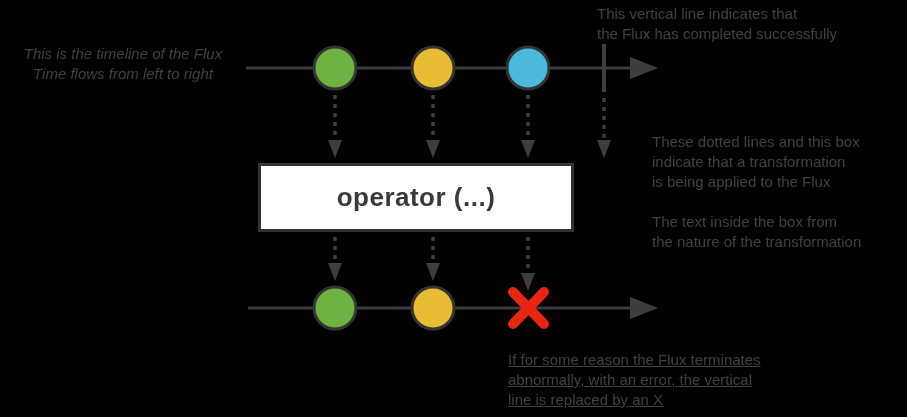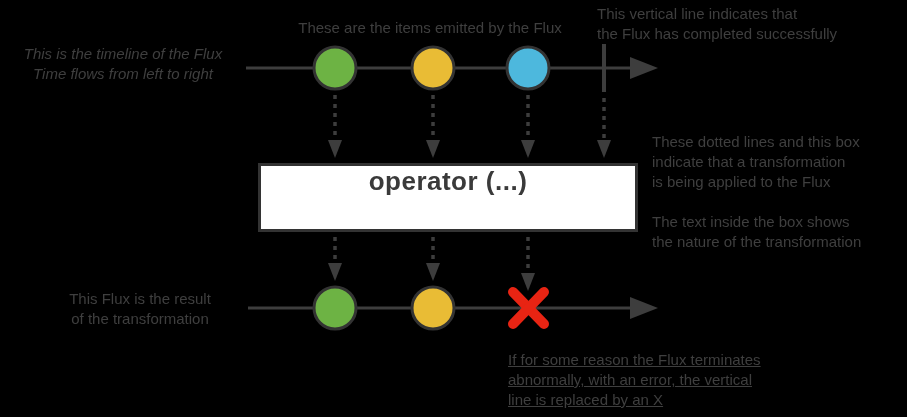--- a/index.html
+++ b/index.html
@@ -27,26 +27,26 @@
   .dotted { stroke: var(--line, #3d3d3d); stroke-width: 3.5; stroke-dasharray: 4 5; fill: none; }
   .marble { stroke: var(--marble_stroke, #333); stroke-width: 3; }
   .m-green  { fill: var(--marble_green, #6db344); }
   .m-yellow { fill: var(--marble_yellow, #e9bc35); }
   .m-blue   { fill: var(--marble_blue, #4db8dd); }
   .error-x { stroke: var(--error_red, #e82413); stroke-width: 10; stroke-linecap: round; }
 
   #operator-box {
     position: absolute;
     left: 258px; top: 163px;
-    width: 380px; height: 69px;
+    width: 316px; height: 69px;
     box-sizing: border-box;
     background: var(--box_fill, #fff);
     border: 3px solid var(--box_border, #333);
     display: flex;
-    align-items: flex-start;
+    align-items: center;
     justify-content: center;
   }
   #operator-box .label {
     color: var(--operator_text, #3a3a3a);
     font-size: 26px;
     font-weight: bold;
     letter-spacing: 0.5px;
   }
 </style>
 </head>
@@ -97,32 +97,29 @@
     </g>
   </svg>
 
   <div id="operator-box">
     <span class="label">operator (...)</span>
   </div>
 
   <div class="note center" style="left:6px; top:44px; width:234px;font-style:italic;">This is the timeline of the Flux
 Time flows from left to right</div>
 
-  <div class="note center" style="left:283px; top:18px; width:294px;">These are the items emitted by the Flux</div>
 
   <div class="note" style="left:652px; top:132px; width:250px;">These dotted lines and this box
 indicate that a transformation
 is being applied to the Flux</div>
 
   <div class="note" style="left:597px; top:4px; width:305px;">This vertical line indicates that
 the Flux has completed successfully</div>
 
-  <div class="note" style="left:652px; top:212px; width:250px;">The text inside the box shows
+  <div class="note" style="left:652px; top:212px; width:250px;">The text inside the box from
 the nature of the transformation</div>
 
-  <div class="note center" style="left:40px; top:289px; width:200px;">This Flux is the result
-of the transformation</div>
 
   <div class="note" style="left:508px; top:350px; width:300px;text-decoration:underline;">If for some reason the Flux terminates
 abnormally, with an error, the vertical
 line is replaced by an X</div>
 
 </div>
 
 </body></html>

